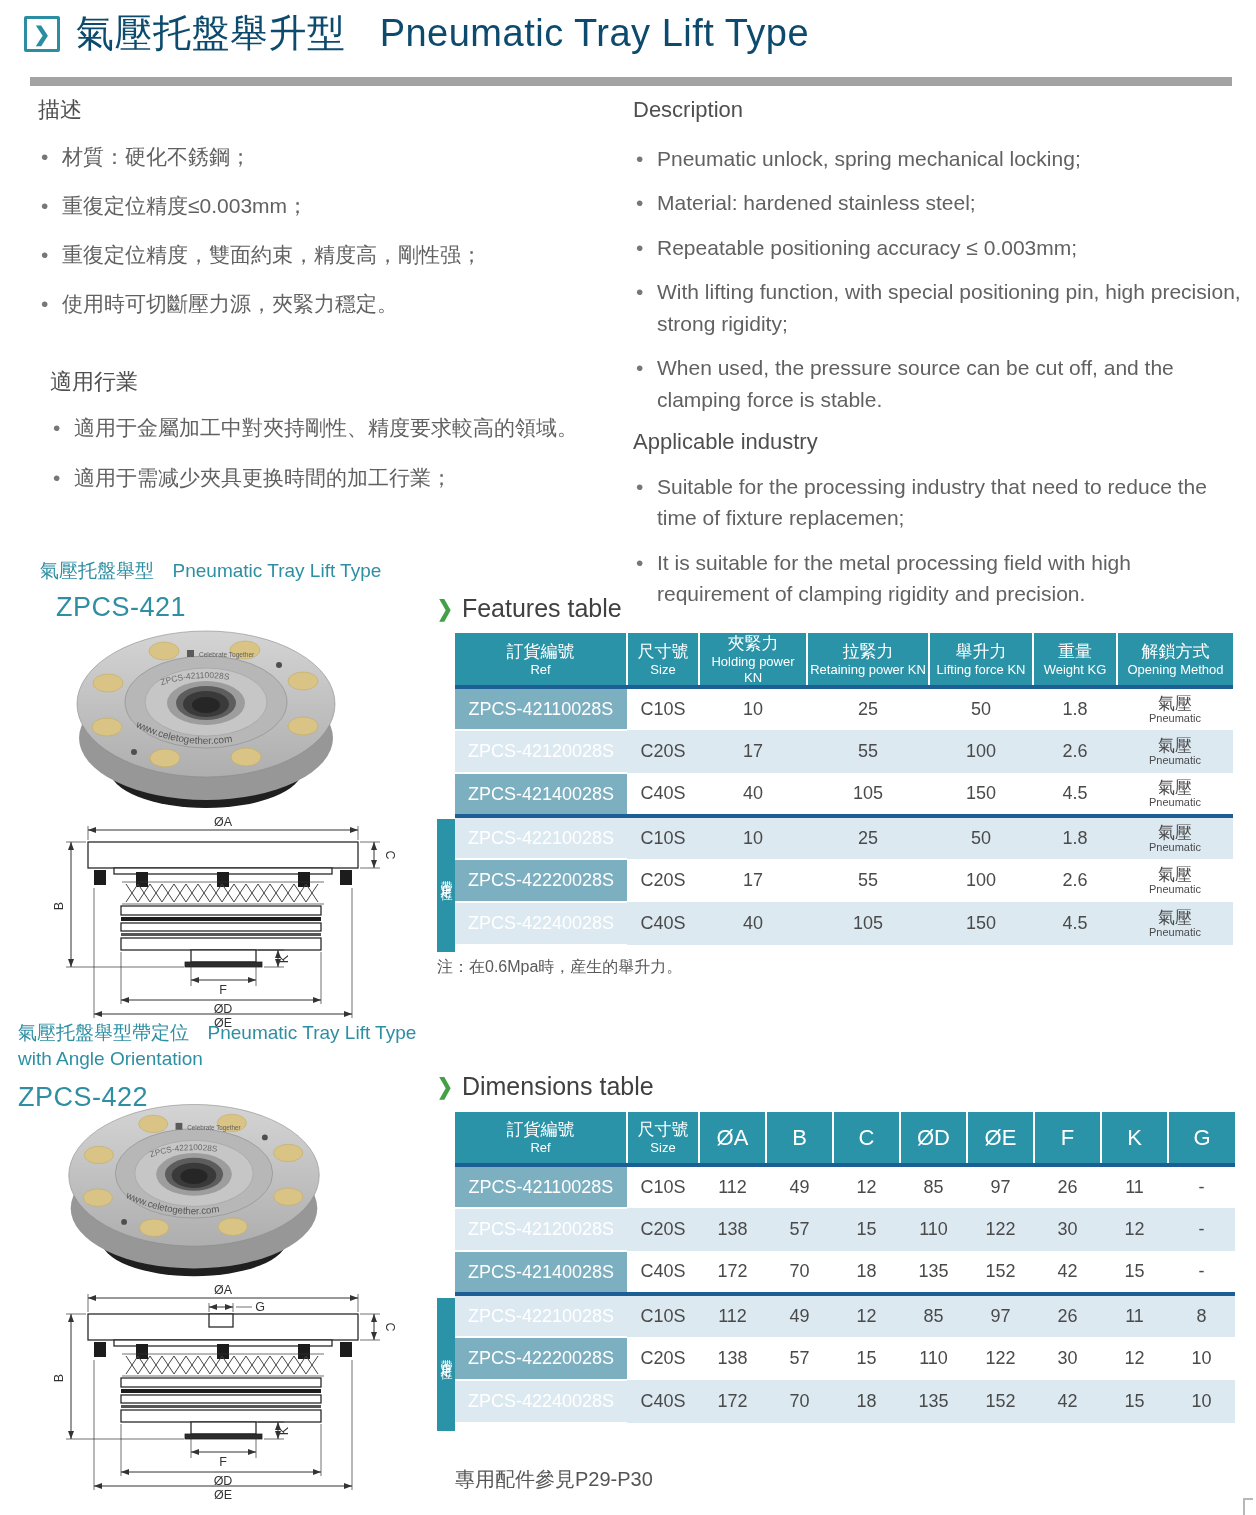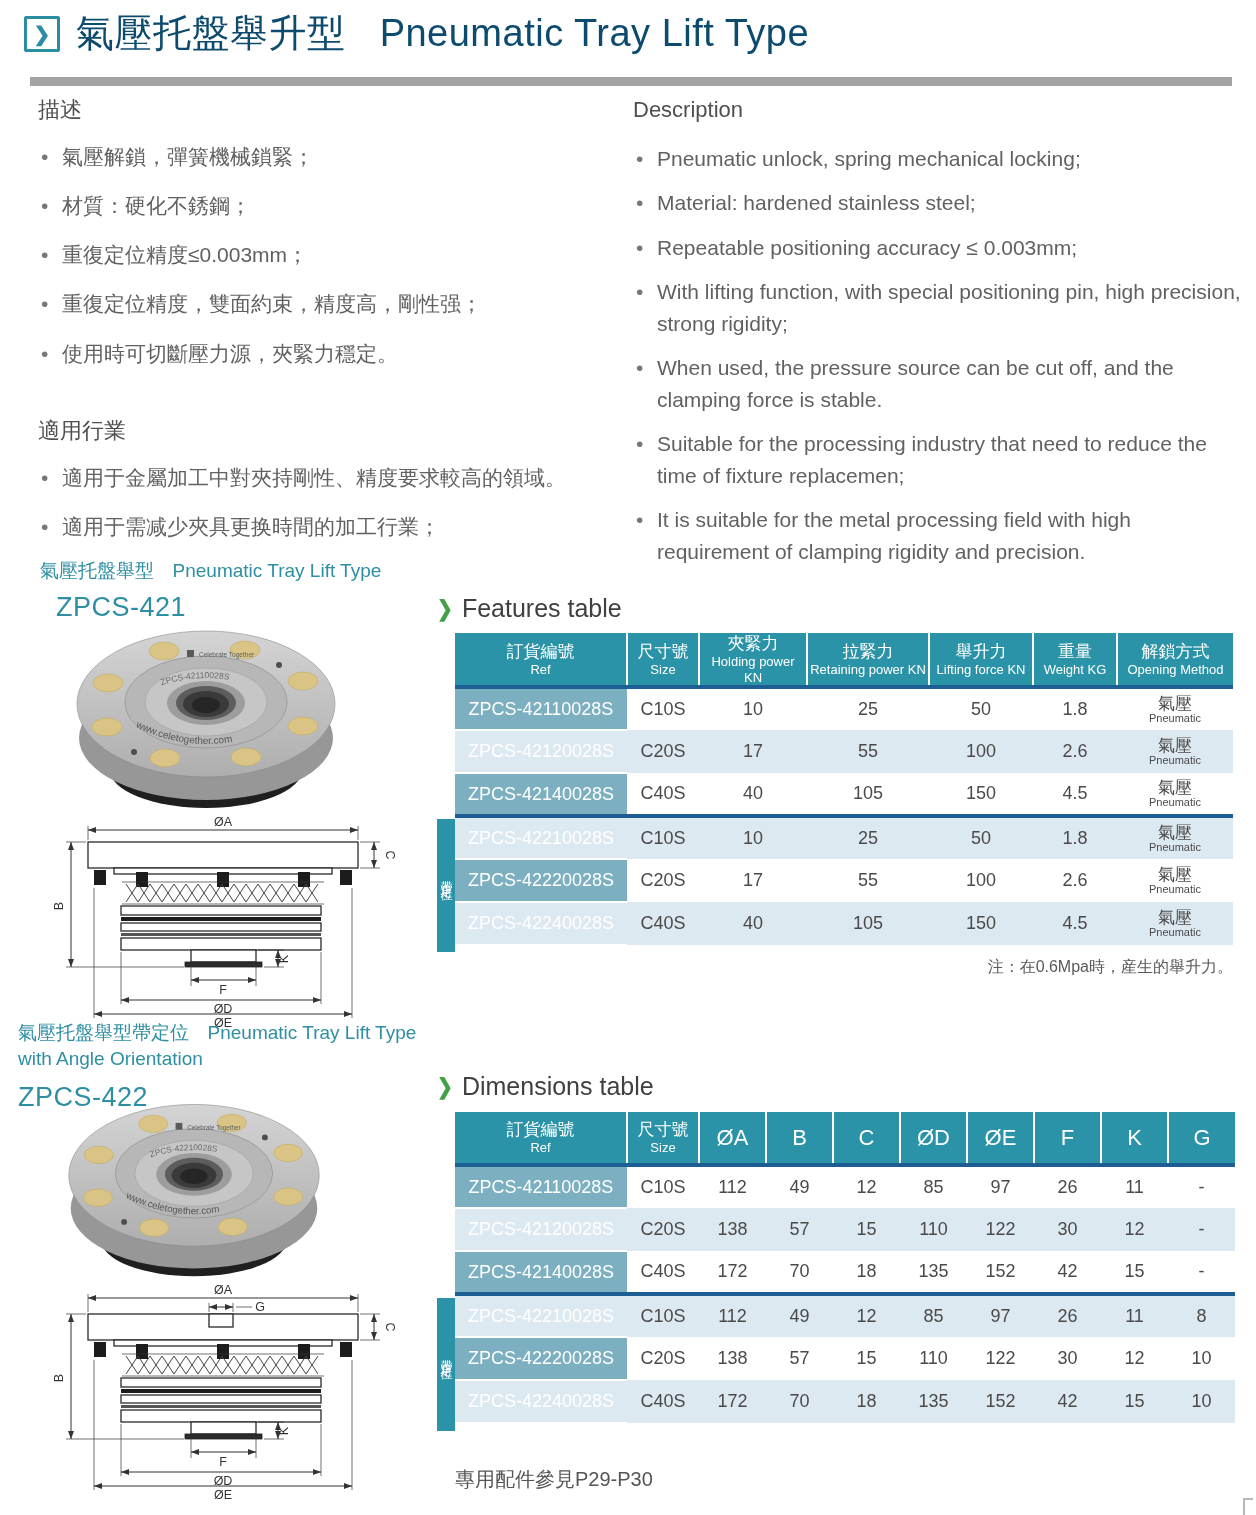--- a/index.html
+++ b/index.html
@@ -23,21 +23,21 @@
   }
   .hdr-bar { left:30px; top:77px; width:1202px; height:9px; background:#a3a3a3; }
 
   
   .col { line-height:1.3; }
   .sec-h { font-size:22px; color:#4f4f4f; margin-bottom:18px; }
   .bullet { position:relative; padding-left:24px; font-size:21px; color:#616161; }
   .bullet::before { content:"•"; position:absolute; left:3px; top:0; color:#777; }
   .zh-list .bullet { margin-bottom:22px; }
   .en-list .bullet { margin-bottom:13px; line-height:1.5; }
-  .ind-zh { margin-top:50px; }
+  .ind-zh { margin-left:12px; margin-top:50px; }
   .ind-en { margin-top:6px; }
 
   
   .prod-label { font-size:19px; color:#2e8fa3; line-height:1.35; }
   .prod-model { font-size:27px; color:#2e8fa3; letter-spacing:0.5px; }
 
   
   .tbl-head { display:flex; align-items:center; gap:9px; }
   .tbl-head .arrow { color:#44a048; font-size:19px; font-weight:bold; transform:scaleY(1.15); }
   .tbl-head .txt { color:#404040; font-size:25px; }
@@ -62,21 +62,21 @@
   .dtable td.ref { background:#7cafc0; color:#fff; border-bottom:2px solid #fff; }
   .dtable tr.gstart td { border-top:4px solid #1d5e95; }
   .open-zh { font-size:17px; line-height:1.05; }
   .open-en { font-size:11px; line-height:1.05; }
   .vstrip {
     position:absolute; left:0; width:18px; background:#2b93a7; color:#fff;
     writing-mode:vertical-lr; text-orientation:upright;
     font-size:12px; letter-spacing:4px;
     display:flex; align-items:center; justify-content:center;
   }
-  .tbl-note { font-size:16px; color:#595959; text-align:right; }
+  .tbl-note { font-size:16px; color:#595959; text-align:left; }
   .tbl-footer { font-size:20px; color:#555; }
 
   
   .ln { stroke:#333; stroke-width:1; fill:none; }
   .ln2 { stroke:#333; stroke-width:0.7; fill:none; }
   .wr { fill:#fff; stroke:#2a2a2a; stroke-width:1.3; }
   .bk { fill:#1c1c1c; stroke:none; }
   .dim-t { fill:#333; font-size:12.5px; }
   .spring { stroke:#444; stroke-width:1; fill:none; }
 
@@ -91,21 +91,20 @@
 <div class="abs hdr-title">
   <span>氣壓托盤舉升型</span>
   <span style="display:inline-block;width:12px;"></span>
   <span>Pneumatic Tray Lift Type</span>
 </div>
 <div class="abs hdr-bar"></div>
 
 <div class="abs col" style="left:38px; top:96px; width:580px;">
   <div class="sec-h">描述</div>
   <div class="zh-list">
-    <div class="bullet">氣壓解鎖，彈簧機械鎖緊；</div>
     <div class="bullet">材質：硬化不銹鋼；</div>
     <div class="bullet">重復定位精度≤0.003mm；</div>
     <div class="bullet">重復定位精度，雙面約束，精度高，剛性强；</div>
     <div class="bullet">使用時可切斷壓力源，夾緊力穩定。</div>
   </div>
   <div class="ind-zh">
     <div class="sec-h">適用行業</div>
     <div class="zh-list">
       <div class="bullet">適用于金屬加工中對夾持剛性、精度要求較高的領域。</div>
       <div class="bullet">適用于需减少夾具更换時間的加工行業；</div>
@@ -116,20 +115,21 @@
 <div class="abs col" style="left:633px; top:96px; width:608px;">
   <div class="sec-h">Description</div>
   <div class="en-list">
     <div class="bullet">Pneumatic unlock, spring mechanical locking;</div>
     <div class="bullet">Material: hardened stainless steel;</div>
     <div class="bullet">Repeatable positioning accuracy ≤ 0.003mm;</div>
     <div class="bullet">With lifting function, with special positioning pin, high precision, strong rigidity;</div>
     <div class="bullet">When used, the pressure source can be cut off, and the clamping force is stable.</div>
   </div>
   <div class="ind-en">
+    <div class="sec-h" style="margin-bottom:14px;">Applicable industry</div>
     <div class="en-list">
       <div class="bullet">Suitable for the processing industry that need to reduce the time of fixture replacemen;</div>
       <div class="bullet">It is suitable for the metal processing field with high requirement of clamping rigidity and precision.</div>
     </div>
   </div>
 </div>
 
 <div class="abs prod-label" style="left:40px; top:558px;">
   <span>氣壓托盤舉型</span>
   <span style="display:inline-block;width:8px;"></span>

